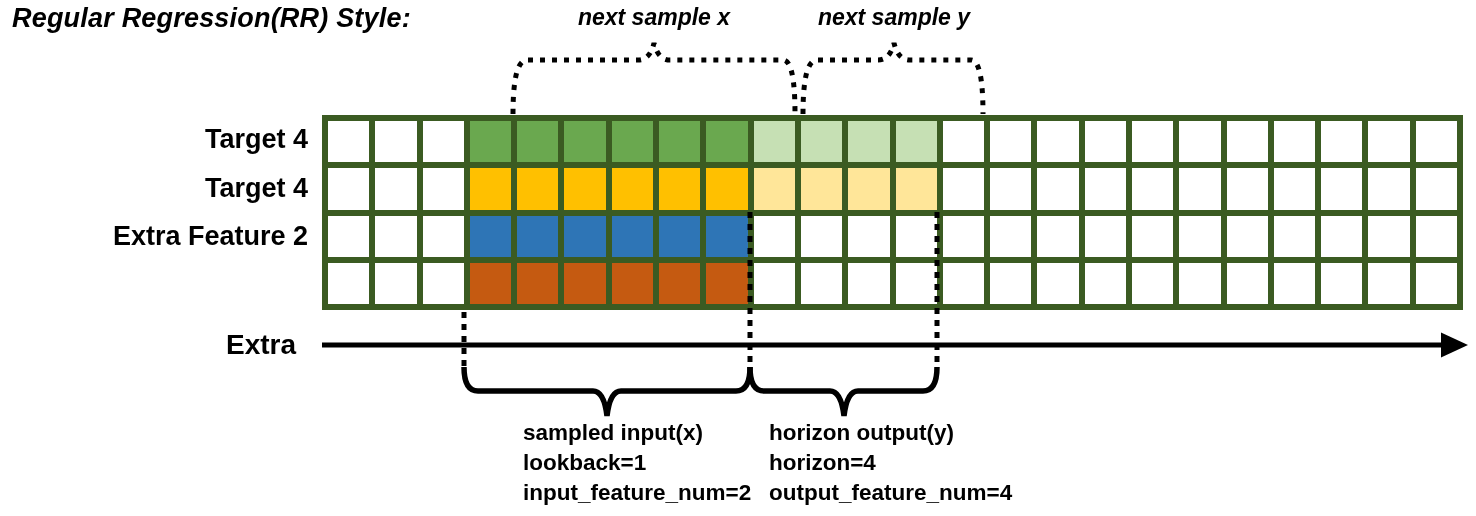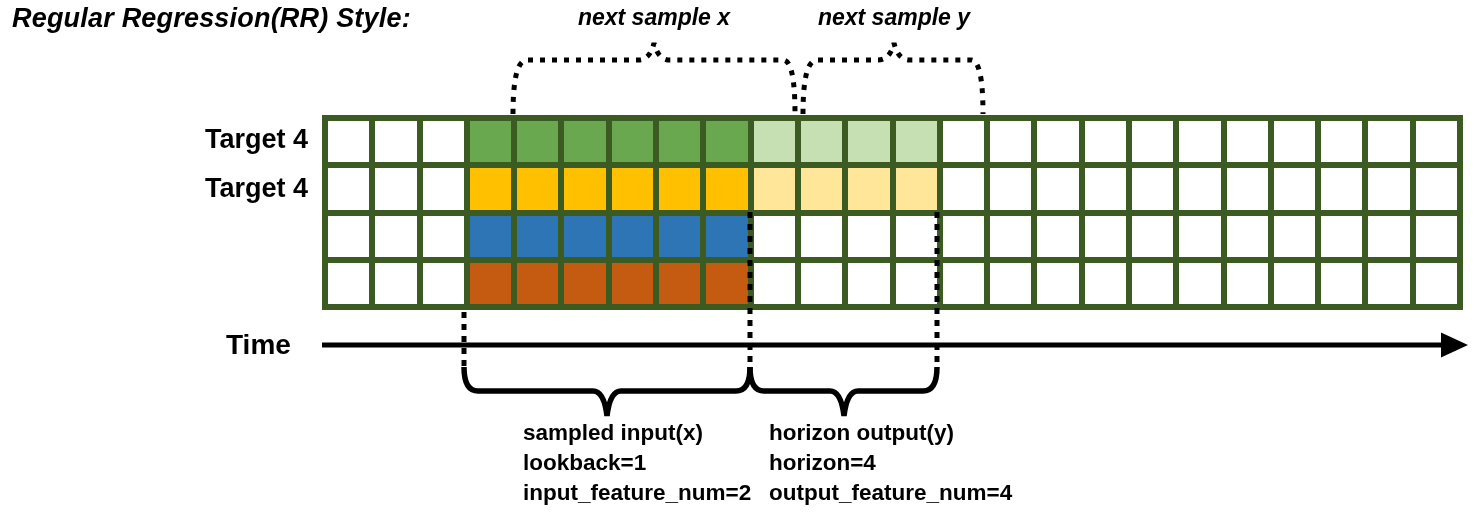--- a/index.html
+++ b/index.html
@@ -41,20 +41,21 @@
 <div id="canvas">
 
   <div id="title" class="abs">Regular Regression(RR) Style:</div>
 
   <div id="next-sample-y" class="abs topnote">next sample y</div>
   <div id="next-sample-x" class="abs topnote">next sample x</div>
 
   <div id="row-labels" class="abs">
     <div class="row-label">Target 4</div>
     <div class="row-label">Target 4</div>
+    <div class="row-label">Extra Feature 2</div>
   </div>
 
   <div id="grid" class="abs" style="background: rgb(59, 91, 34); grid-template-columns: repeat(24, 1fr);">
       <div style="background: rgb(255, 255, 255);"></div>
       <div style="background: rgb(255, 255, 255);"></div>
       <div style="background: rgb(255, 255, 255);"></div>
       <div style="background: rgb(106, 168, 79);"></div>
       <div style="background: rgb(106, 168, 79);"></div>
       <div style="background: rgb(106, 168, 79);"></div>
       <div style="background: rgb(106, 168, 79);"></div>
@@ -142,21 +143,21 @@
       <div style="background: rgb(255, 255, 255);"></div>
       <div style="background: rgb(255, 255, 255);"></div>
       <div style="background: rgb(255, 255, 255);"></div>
       <div style="background: rgb(255, 255, 255);"></div>
       <div style="background: rgb(255, 255, 255);"></div>
       <div style="background: rgb(255, 255, 255);"></div>
       <div style="background: rgb(255, 255, 255);"></div>
       <div style="background: rgb(255, 255, 255);"></div>
     </div>
 
-  <div id="time-label" class="abs">Time</div>
+  <div id="time-label" class="abs">Extra</div>
 
   <div id="input-annotation" class="abs anno">
     <div>sampled input(x)</div>
     <div>lookback=1</div>
     <div>input_feature_num=2</div>
   </div>
 
   <div id="output-annotation" class="abs anno">
     <div>horizon output(y)</div>
     <div>horizon=4</div>

